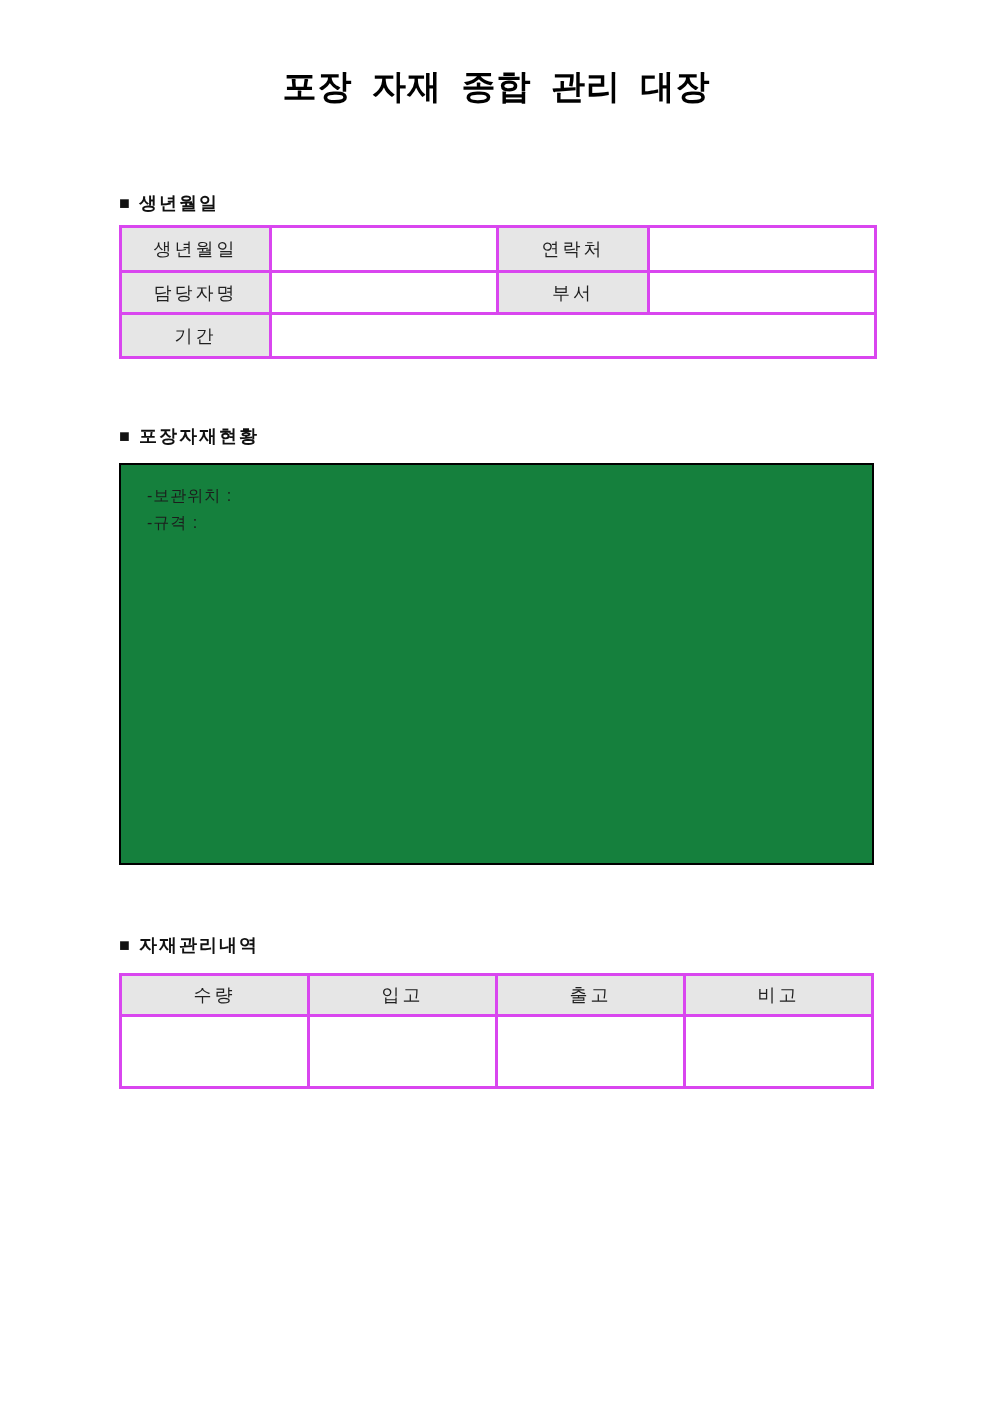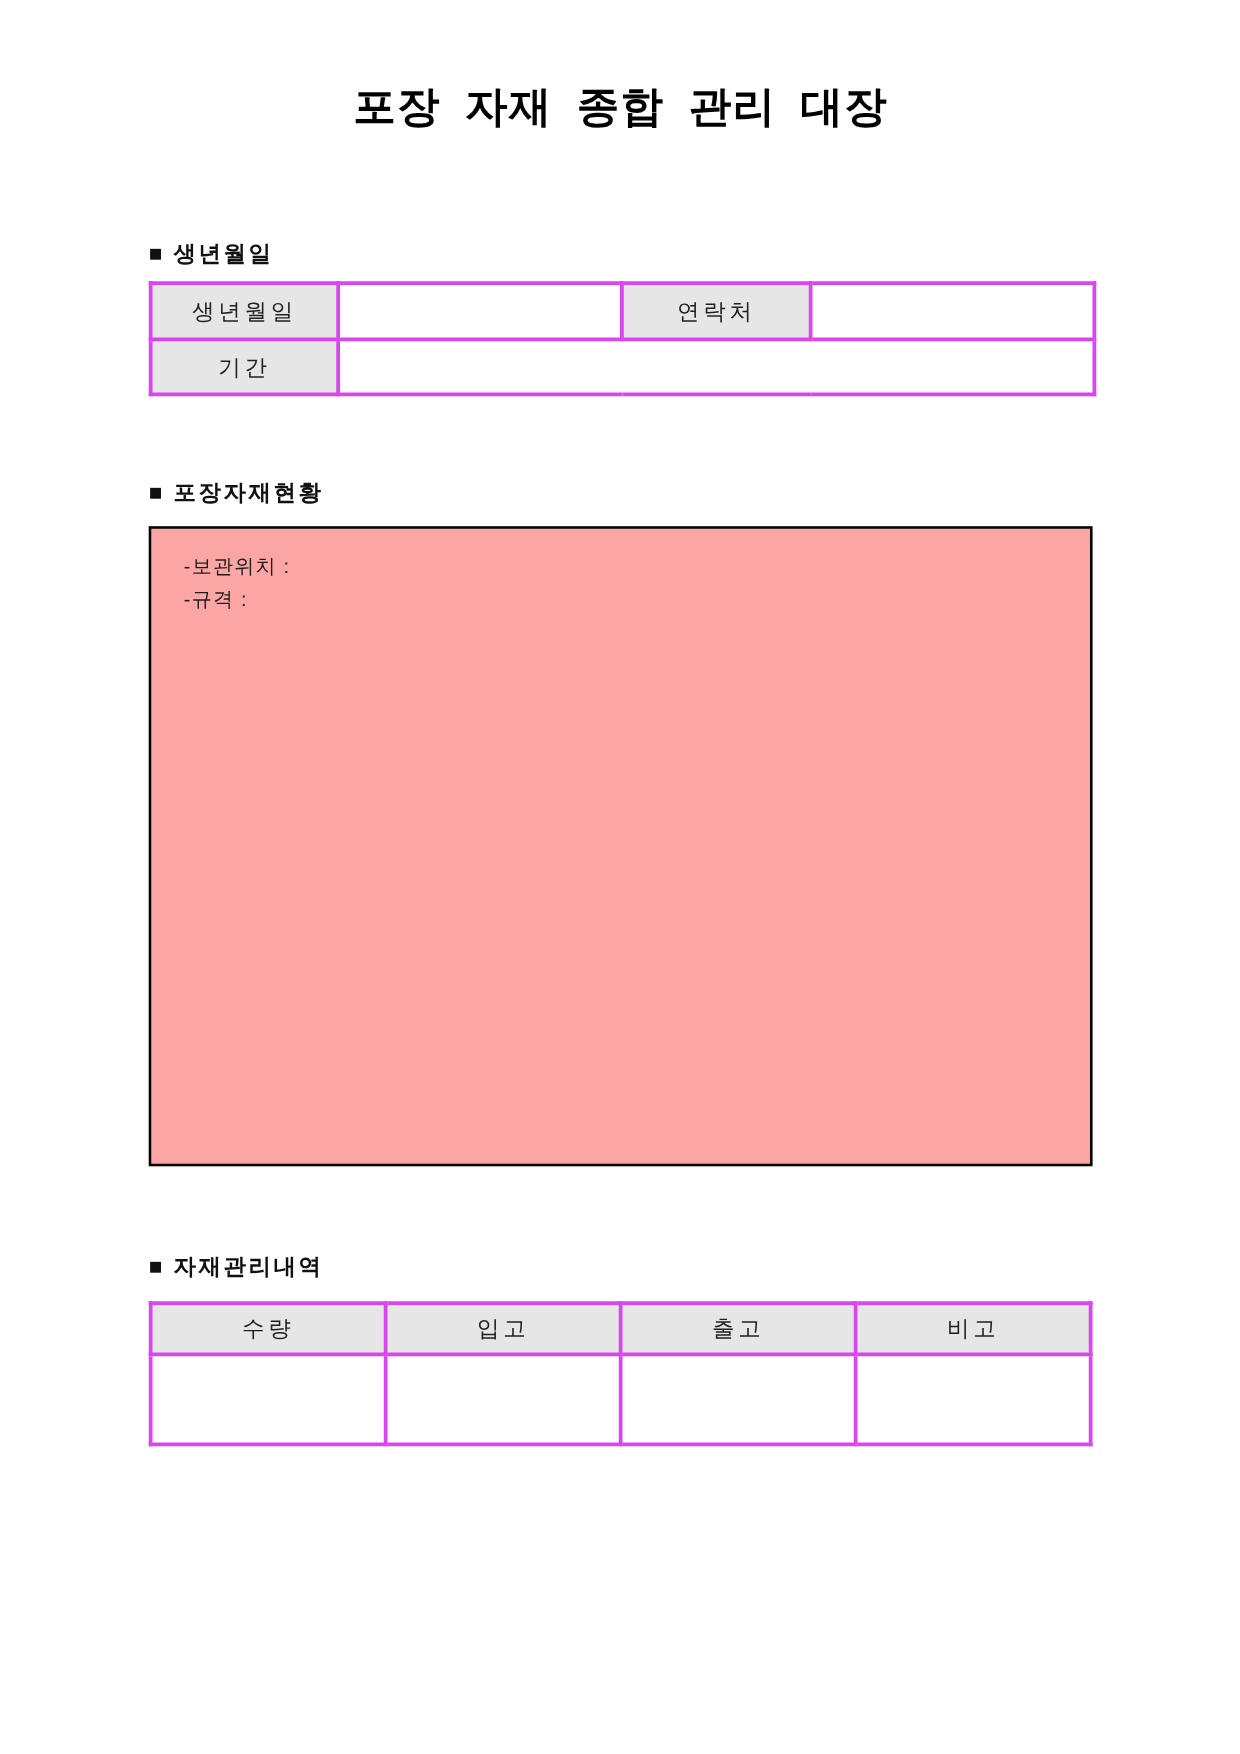--- a/index.html
+++ b/index.html
@@ -69,23 +69,23 @@
     text-align: left;
     padding-left: 8px;
   }
   .info-table { margin-top: 9px; }
   .info-table .row1 th, .info-table .row1 td { height: 45px; }
   .info-table .row2 th, .info-table .row2 td { height: 42px; }
   .info-table .row3 th, .info-table .row3 td { height: 44px; }
   .status-box {
     margin-top: 14px;
     width: 755px;
-    height: 512px;
+    height: 402px;
     border: 2px solid #000000;
-    background: #fca5a5;
+    background: #15803d;
     padding: 17px 20px 0 26px;
   }
   .status-line {
     font-size: 16px;
     line-height: 27px;
     letter-spacing: 1px;
     color: #1c1c1c;
   }
   .history-table { margin-top: 15px; }
   .history-table thead th { height: 41px; }
@@ -109,20 +109,26 @@
         <col style="width:150px">
           <col style="width:227px">
           <col style="width:151px">
           <col style="width:227px">
       </colgroup>
       <tbody>
         <tr class="row1">
           <th>생년월일</th>
           <td></td>
           <th>연락처</th>
+          <td></td>
+        </tr>
+        <tr class="row2">
+          <th>담당자명</th>
+          <td></td>
+          <th>부서</th>
           <td></td>
         </tr>
         <tr class="row3">
           <th>기간</th>
           <td colspan="3"></td>
         </tr>
       </tbody>
     </table>
 
     <div class="section-heading sh2">

